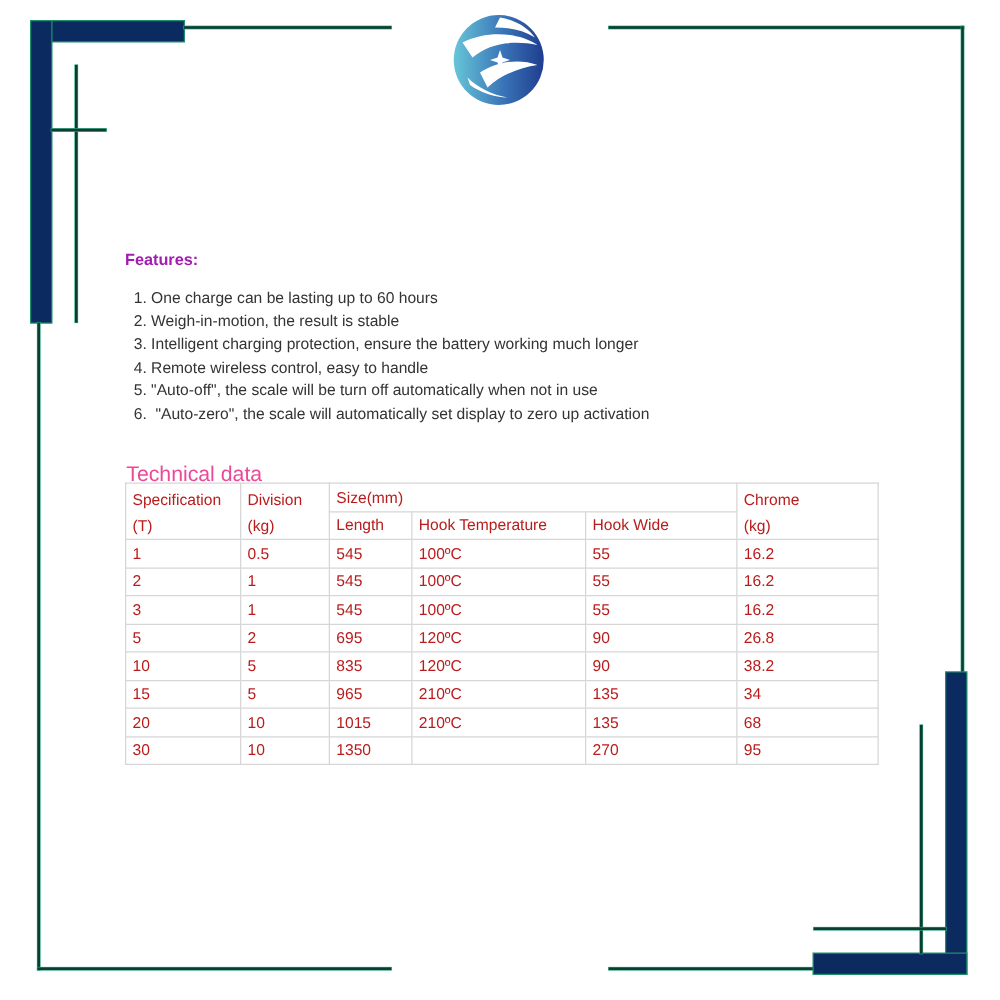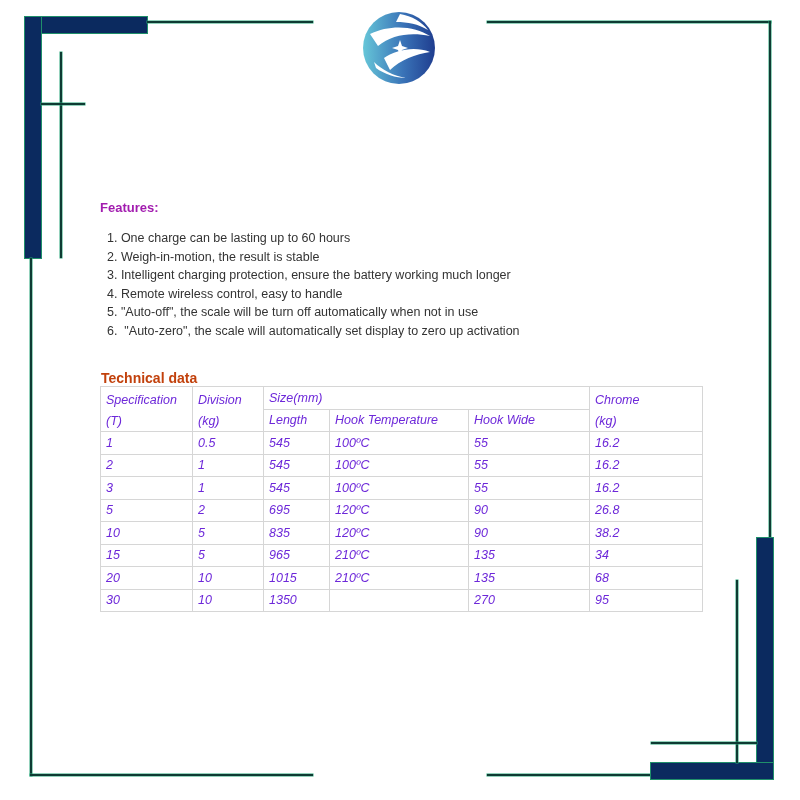--- a/index.html
+++ b/index.html
@@ -17,27 +17,26 @@
     position: absolute; left: 100px; top: 200px;
     font-weight: bold; font-size: 13px; color: #a21caf;
   }
   .features-list {
     position: absolute; left: 107px; top: 229px; margin: 0; padding: 0; list-style: none;
     font-size: 12.5px; line-height: 18.5px; color: #333;
   }
   .features-list li { white-space: pre; }
   .tech-title {
     position: absolute; left: 101px; top: 370px;
-    font-weight: bold; font-size: 14px; color: #c2410c;
+    font-weight: normal; font-size: 17px; color: #ec4899;
   }
   table.tech {
     position: absolute; left: 100px; top: 386px; width: 602px;
-    border-collapse: collapse; font-size: 12.5px; color: #6d28d9;
+    border-collapse: collapse; font-size: 12.5px; color: #b91c1c;
     table-layout: fixed;
-    font-style: italic;
   }
   table.tech td {
     border: 1.5px solid #d6d6d6; padding: 0 5px; height: 21.5px;
     vertical-align: middle; white-space: nowrap;
   }
   table.tech td.hdr2 { vertical-align: top; line-height: 20.5px; padding-top: 3px; }
 </style>
 </head>
 <body>
 

